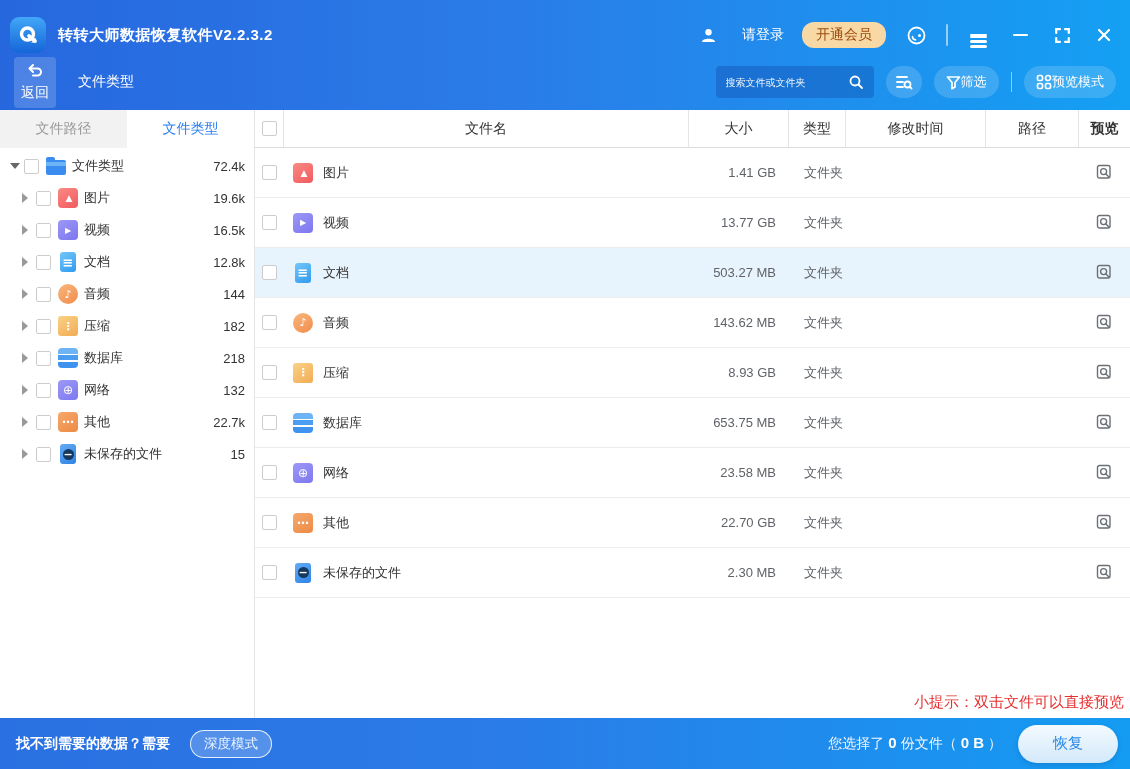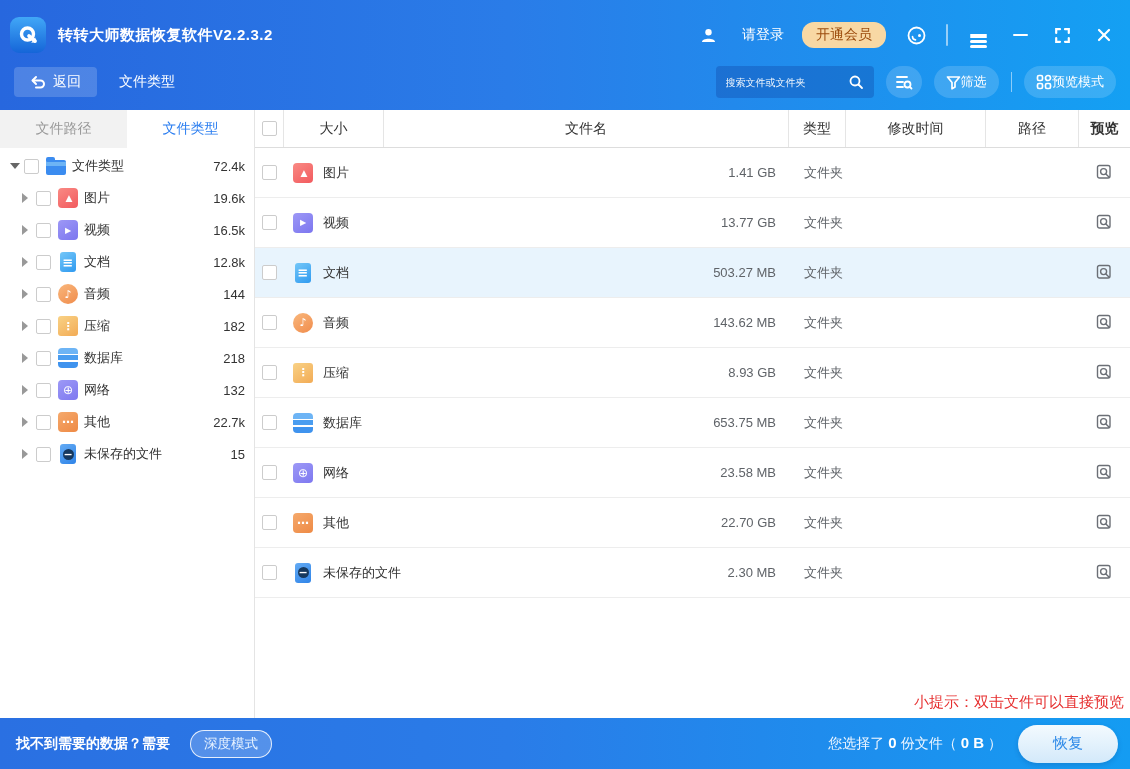--- a/index.html
+++ b/index.html
@@ -19,21 +19,21 @@
   .vip-btn { background:#f8d8a4; color:#9c4c0e; font-size:14px; padding:4px 14px; border-radius:12px; cursor:pointer; }
   .tb-divider { width:2px; height:22px; background:rgba(255,255,255,.55); border-radius:1px; }
   .winbtn { color:#fff; display:flex; align-items:center; justify-content:center; width:24px; height:24px; cursor:pointer; }
   .hamburger span { display:block; width:17px; height:2.5px; background:#fff; border-radius:2px; margin:2.1px 0; }
   .min-bar { width:15px; height:2.5px; background:#fff; border-radius:2px; }
   .close-x { font-size:17px; line-height:1; }
 
   
   .toolbar { height:56px; display:flex; align-items:center; padding:0 14px; }
   .back-btn { display:flex; align-items:center; gap:7px; background:rgba(255,255,255,.18); color:#fff;
-              border-radius:4px; padding:6px 16px; font-size:14px; cursor:pointer; }
+              border-radius:4px; padding:6px 7px; font-size:14px; cursor:pointer;flex-direction:column; }
   .crumb { color:#fff; font-size:14px; margin-left:22px; }
   .toolbar-right { margin-left:auto; display:flex; align-items:center; gap:12px; }
   .searchbox { display:flex; align-items:center; background:rgba(9,49,148,.28); border-radius:4px;
                height:32px; width:158px; padding:0 10px; }
   .searchbox input { flex:1; background:transparent; border:none; outline:none; color:#fff; font-size:10px; width:110px;
                      font-family:"Liberation Sans","DejaVu Sans",sans-serif; }
   .searchbox input::placeholder { color:rgba(255,255,255,.95); }
   .tool-btn { display:flex; align-items:center; background:rgba(255,255,255,.16); color:#fff;
               border-radius:16px; height:32px; padding:0 12px; font-size:13px; cursor:pointer; }
   .tool-btn.icon-only { width:36px; justify-content:center; padding:0; }
@@ -350,22 +350,22 @@
           <span class="tree-count">15</span>
         </div>
       </div>
     </div>
 
     <div class="main">
       <div class="thead">
         <div class="hcell col-check">
             <span class="cbx"></span>
           </div>
+        <div class="hcell col-name">文件名</div>
         <div class="hcell col-size">大小</div>
-        <div class="hcell col-name">文件名</div>
         <div class="hcell col-type">类型</div>
         <div class="hcell col-time">修改时间</div>
         <div class="hcell col-path">路径</div>
         <div class="hcell col-prev">预览</div>
       </div>
 
       <div class="trow">
         <div class="col-check">
             <span class="cbx"></span>
           </div>

